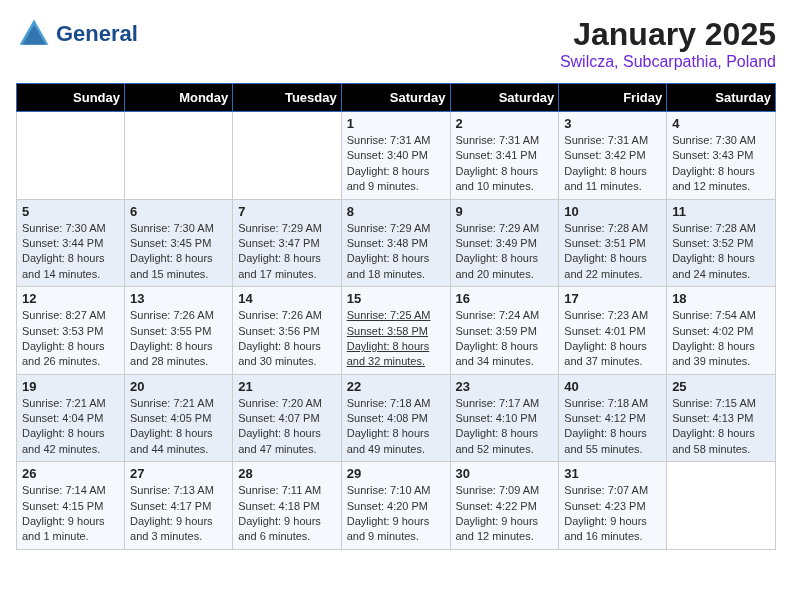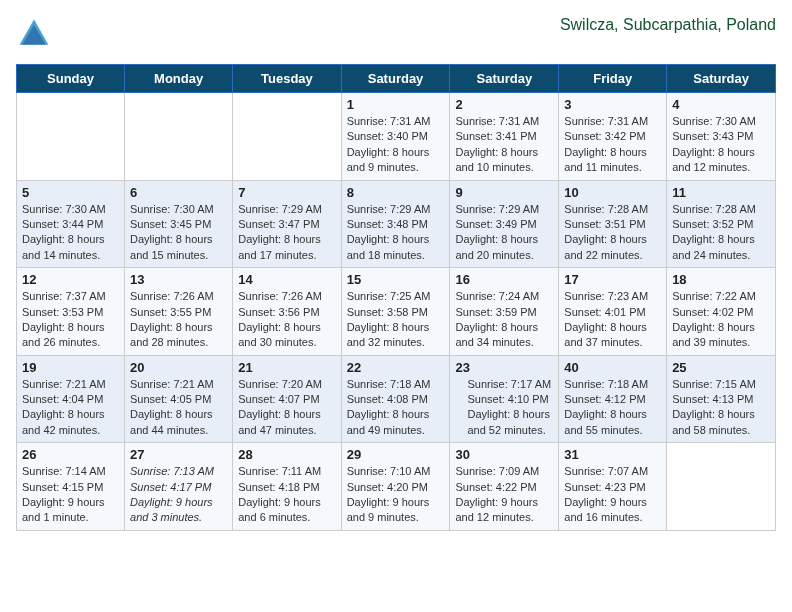--- a/index.html
+++ b/index.html
@@ -34,32 +34,32 @@
     .title-block {
       text-align: right;
     }
     .cal-title {
       font-size: 32px;
       font-weight: bold;
       color: #222;
     }
     .cal-subtitle {
       font-size: 16px;
-      color: #14532d;
+      color: #6d28d9;
     }
     table {
       width: 100%;
       border-collapse: collapse;
       font-size: 11px;
     }
     thead tr th {
-      background: #0c4a6e;
+      background: #000000;
       color: #fff;
       padding: 6px 4px;
-      text-align: center;
+      text-align: right;
       font-size: 13px;
       font-weight: bold;
       border: 1px solid #2a6abf;
     }
     tbody tr td {
       border: 1px solid #ccc;
       vertical-align: top;
       padding: 4px 5px;
       width: 113px;
       min-height: 80px;
@@ -91,23 +91,25 @@
 </head>
 <body>
 
 <div class="header">
   <div class="logo">
     <svg class="logo-icon" viewBox="0 0 40 40">
       <polygon points="20,4 36,32 4,32" fill="#4a9fd4"></polygon>
       <polygon points="20,10 33,32 7,32" fill="#1a4b8c" opacity="0.5"></polygon>
     </svg>
     <div class="logo-text">
+      <div>General</div>
     </div>
   </div>
   <div class="title-block">
+    <div class="cal-title">January 2025</div>
     <div class="cal-subtitle">Swilcza, Subcarpathia, Poland</div>
   </div>
 </div>
 
 <table>
   <thead>
     <tr>
     <th>Sunday</th>
         <th>Monday</th>
         <th>Tuesday</th>
@@ -198,63 +200,63 @@
           <span class="day-num">11</span>
           <div class="day-info" style="white-space: pre-line;">Sunrise: 7:28 AM
 Sunset: 3:52 PM
 Daylight: 8 hours
 and 24 minutes.</div>
         </td>
       </tr>
       <tr>
         <td>
           <span class="day-num">12</span>
-          <div class="day-info" style="white-space: pre-line;">Sunrise: 7:37 AM
+          <div class="day-info" style="white-space: pre-line;">Sunrise: 8:27 AM
 Sunset: 3:53 PM
 Daylight: 8 hours
 and 26 minutes.</div>
         </td>
         <td>
           <span class="day-num">13</span>
           <div class="day-info" style="white-space: pre-line;">Sunrise: 7:26 AM
 Sunset: 3:55 PM
 Daylight: 8 hours
 and 28 minutes.</div>
         </td>
         <td>
           <span class="day-num">14</span>
           <div class="day-info" style="white-space: pre-line;">Sunrise: 7:26 AM
 Sunset: 3:56 PM
 Daylight: 8 hours
 and 30 minutes.</div>
         </td>
         <td>
           <span class="day-num">15</span>
-          <div class="day-info" style="white-space: pre-line;">Sunrise: 7:25 AM
+          <div class="day-info" style="white-space: pre-line; text-decoration: underline;">Sunrise: 7:25 AM
 Sunset: 3:58 PM
 Daylight: 8 hours
 and 32 minutes.</div>
         </td>
         <td>
           <span class="day-num">16</span>
           <div class="day-info" style="white-space: pre-line;">Sunrise: 7:24 AM
 Sunset: 3:59 PM
 Daylight: 8 hours
 and 34 minutes.</div>
         </td>
         <td>
           <span class="day-num">17</span>
           <div class="day-info" style="white-space: pre-line;">Sunrise: 7:23 AM
 Sunset: 4:01 PM
 Daylight: 8 hours
 and 37 minutes.</div>
         </td>
         <td>
           <span class="day-num">18</span>
-          <div class="day-info" style="white-space: pre-line;">Sunrise: 7:22 AM
+          <div class="day-info" style="white-space: pre-line;">Sunrise: 7:54 AM
 Sunset: 4:02 PM
 Daylight: 8 hours
 and 39 minutes.</div>
         </td>
       </tr>
       <tr>
         <td>
           <span class="day-num">19</span>
           <div class="day-info" style="white-space: pre-line;">Sunrise: 7:21 AM
 Sunset: 4:04 PM
@@ -277,21 +279,21 @@
         </td>
         <td>
           <span class="day-num">22</span>
           <div class="day-info" style="white-space: pre-line;">Sunrise: 7:18 AM
 Sunset: 4:08 PM
 Daylight: 8 hours
 and 49 minutes.</div>
         </td>
         <td>
           <span class="day-num">23</span>
-          <div class="day-info" style="white-space: pre-line; margin-left: 12px;">Sunrise: 7:17 AM
+          <div class="day-info" style="white-space: pre-line;">Sunrise: 7:17 AM
 Sunset: 4:10 PM
 Daylight: 8 hours
 and 52 minutes.</div>
         </td>
         <td>
           <span class="day-num">40</span>
           <div class="day-info" style="white-space: pre-line;">Sunrise: 7:18 AM
 Sunset: 4:12 PM
 Daylight: 8 hours
 and 55 minutes.</div>
@@ -307,21 +309,21 @@
       <tr>
         <td>
           <span class="day-num">26</span>
           <div class="day-info" style="white-space: pre-line;">Sunrise: 7:14 AM
 Sunset: 4:15 PM
 Daylight: 9 hours
 and 1 minute.</div>
         </td>
         <td>
           <span class="day-num">27</span>
-          <div class="day-info" style="white-space: pre-line; font-style: italic;">Sunrise: 7:13 AM
+          <div class="day-info" style="white-space: pre-line;">Sunrise: 7:13 AM
 Sunset: 4:17 PM
 Daylight: 9 hours
 and 3 minutes.</div>
         </td>
         <td>
           <span class="day-num">28</span>
           <div class="day-info" style="white-space: pre-line;">Sunrise: 7:11 AM
 Sunset: 4:18 PM
 Daylight: 9 hours
 and 6 minutes.</div>

